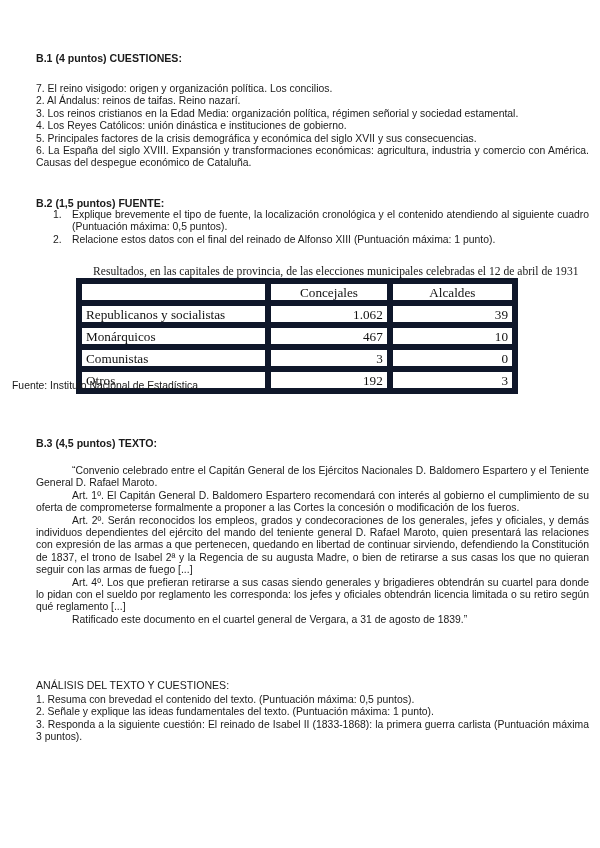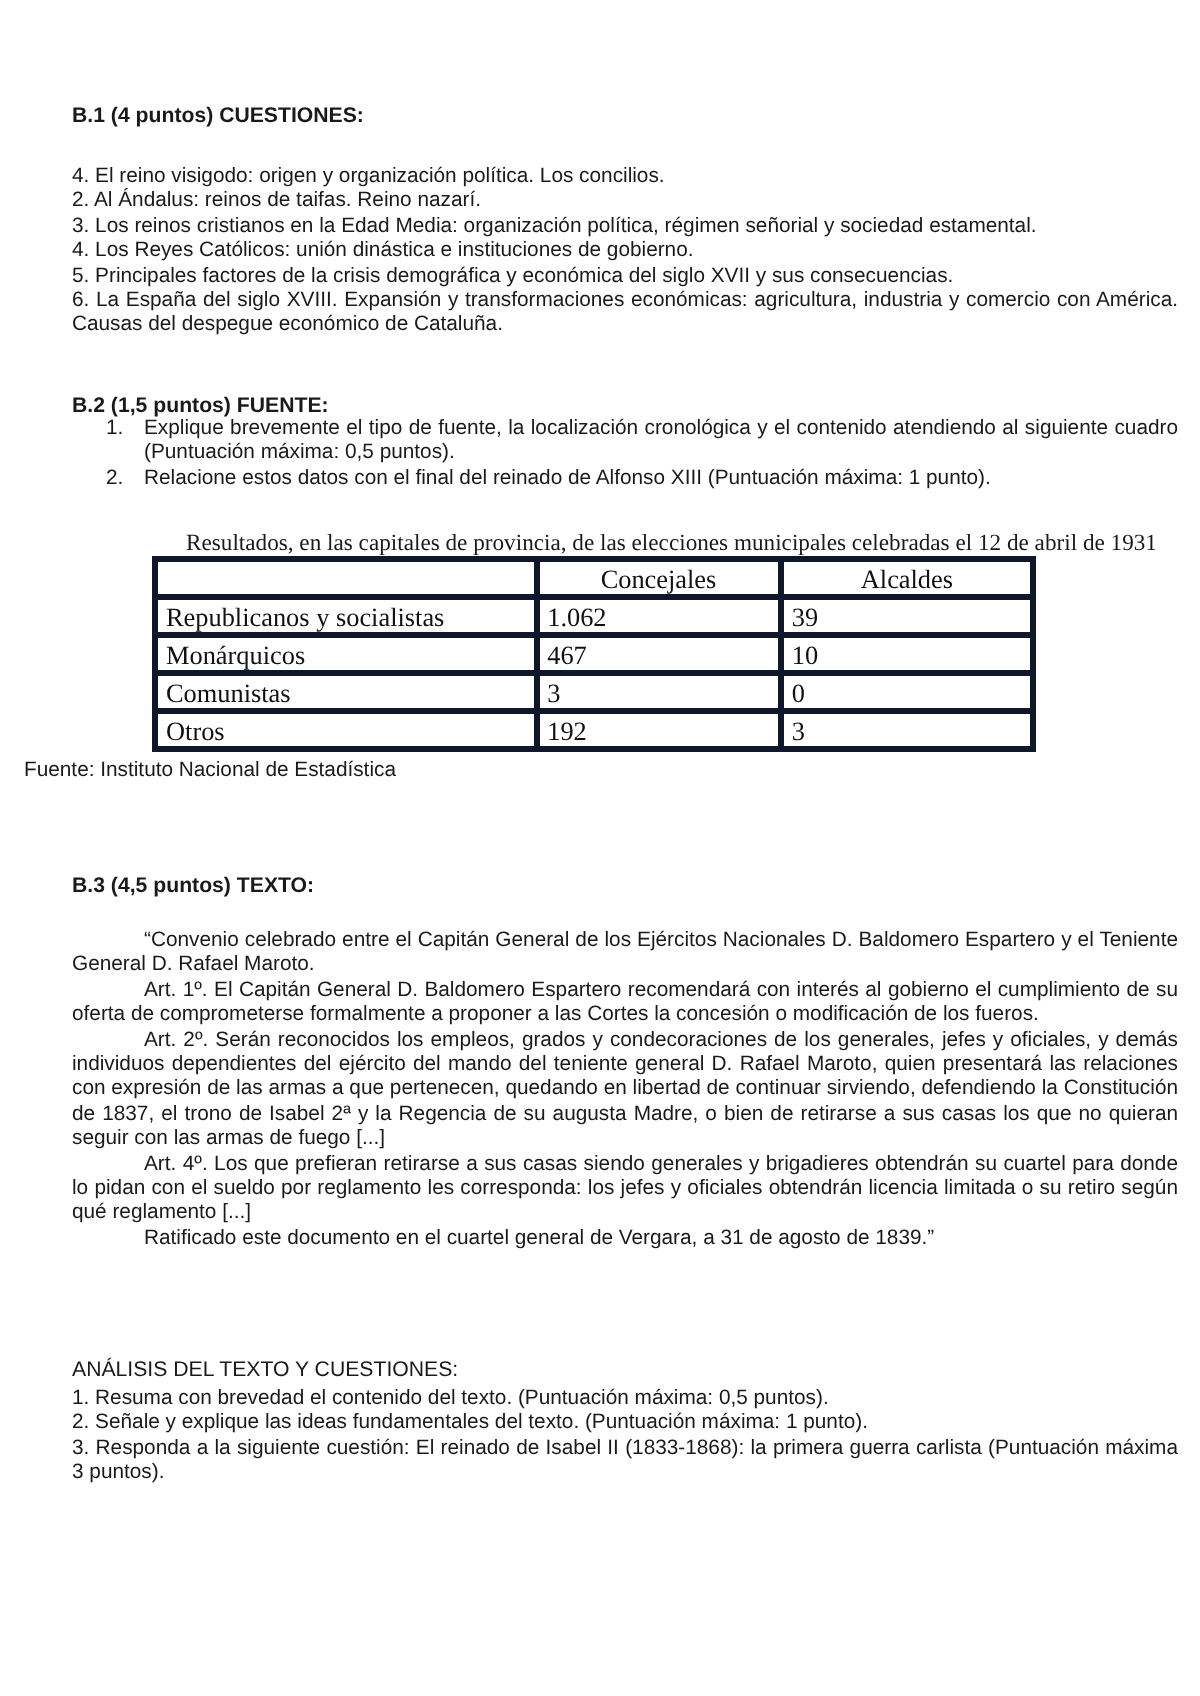--- a/index.html
+++ b/index.html
@@ -8,30 +8,30 @@
   .abs { position: absolute; padding-left: 12px; }
   .h { font-weight: bold; font-size: 10.6px; }
   .para { left: 24px; width: 553px; text-align: justify; }
   .line { white-space: nowrap; }
   .ind { text-indent: 36px; }
   ol.src { margin: 0; padding: 0; list-style: none; }
   ol.src li { position: relative; padding-left: 36px; }
   ol.src li .num { position: absolute; left: 17px; }
   .serif { font-family: "Liberation Serif", serif; margin-left: 35px; }
   table.res { border-collapse: collapse; font-family: "Liberation Serif", serif; font-size: 13.2px; line-height: 15px; color: #111; }
-  table.res td { border: 3px solid #0f172a; padding: 0 4px; height: 16px; }
-  table.res td.num { }
+  table.res td { border: 6px solid #0f172a; padding: 0 4px; height: 16px; }
+  table.res td.num { text-align: right; }
   table.res td.hdr { text-align: center; }
 </style>
 </head>
 <body>
 
 <div class="abs h" style="left:24px; top:52px;">B.1 (4 puntos) CUESTIONES:</div>
 <div class="abs para" style="top:83px;">
-  <div>4. El reino visigodo: origen y organización política. Los concilios.</div>
+  <div>7. El reino visigodo: origen y organización política. Los concilios.</div>
   <div>2. Al Ándalus: reinos de taifas. Reino nazarí.</div>
   <div>3. Los reinos cristianos en la Edad Media: organización política, régimen señorial y sociedad estamental.</div>
   <div>4. Los Reyes Católicos: unión dinástica e instituciones de gobierno.</div>
   <div>5. Principales factores de la crisis demográfica y económica del siglo XVII y sus consecuencias.</div>
   <div>6. La España del siglo XVIII. Expansión y transformaciones económicas: agricultura, industria y comercio con América. Causas del despegue económico de Cataluña.</div>
 </div>
 
 <div class="abs h" style="left:24px; top:197px;">B.2 (1,5 puntos) FUENTE:</div>
 <div class="abs para" style="top:209px;">
   <ol class="src">

